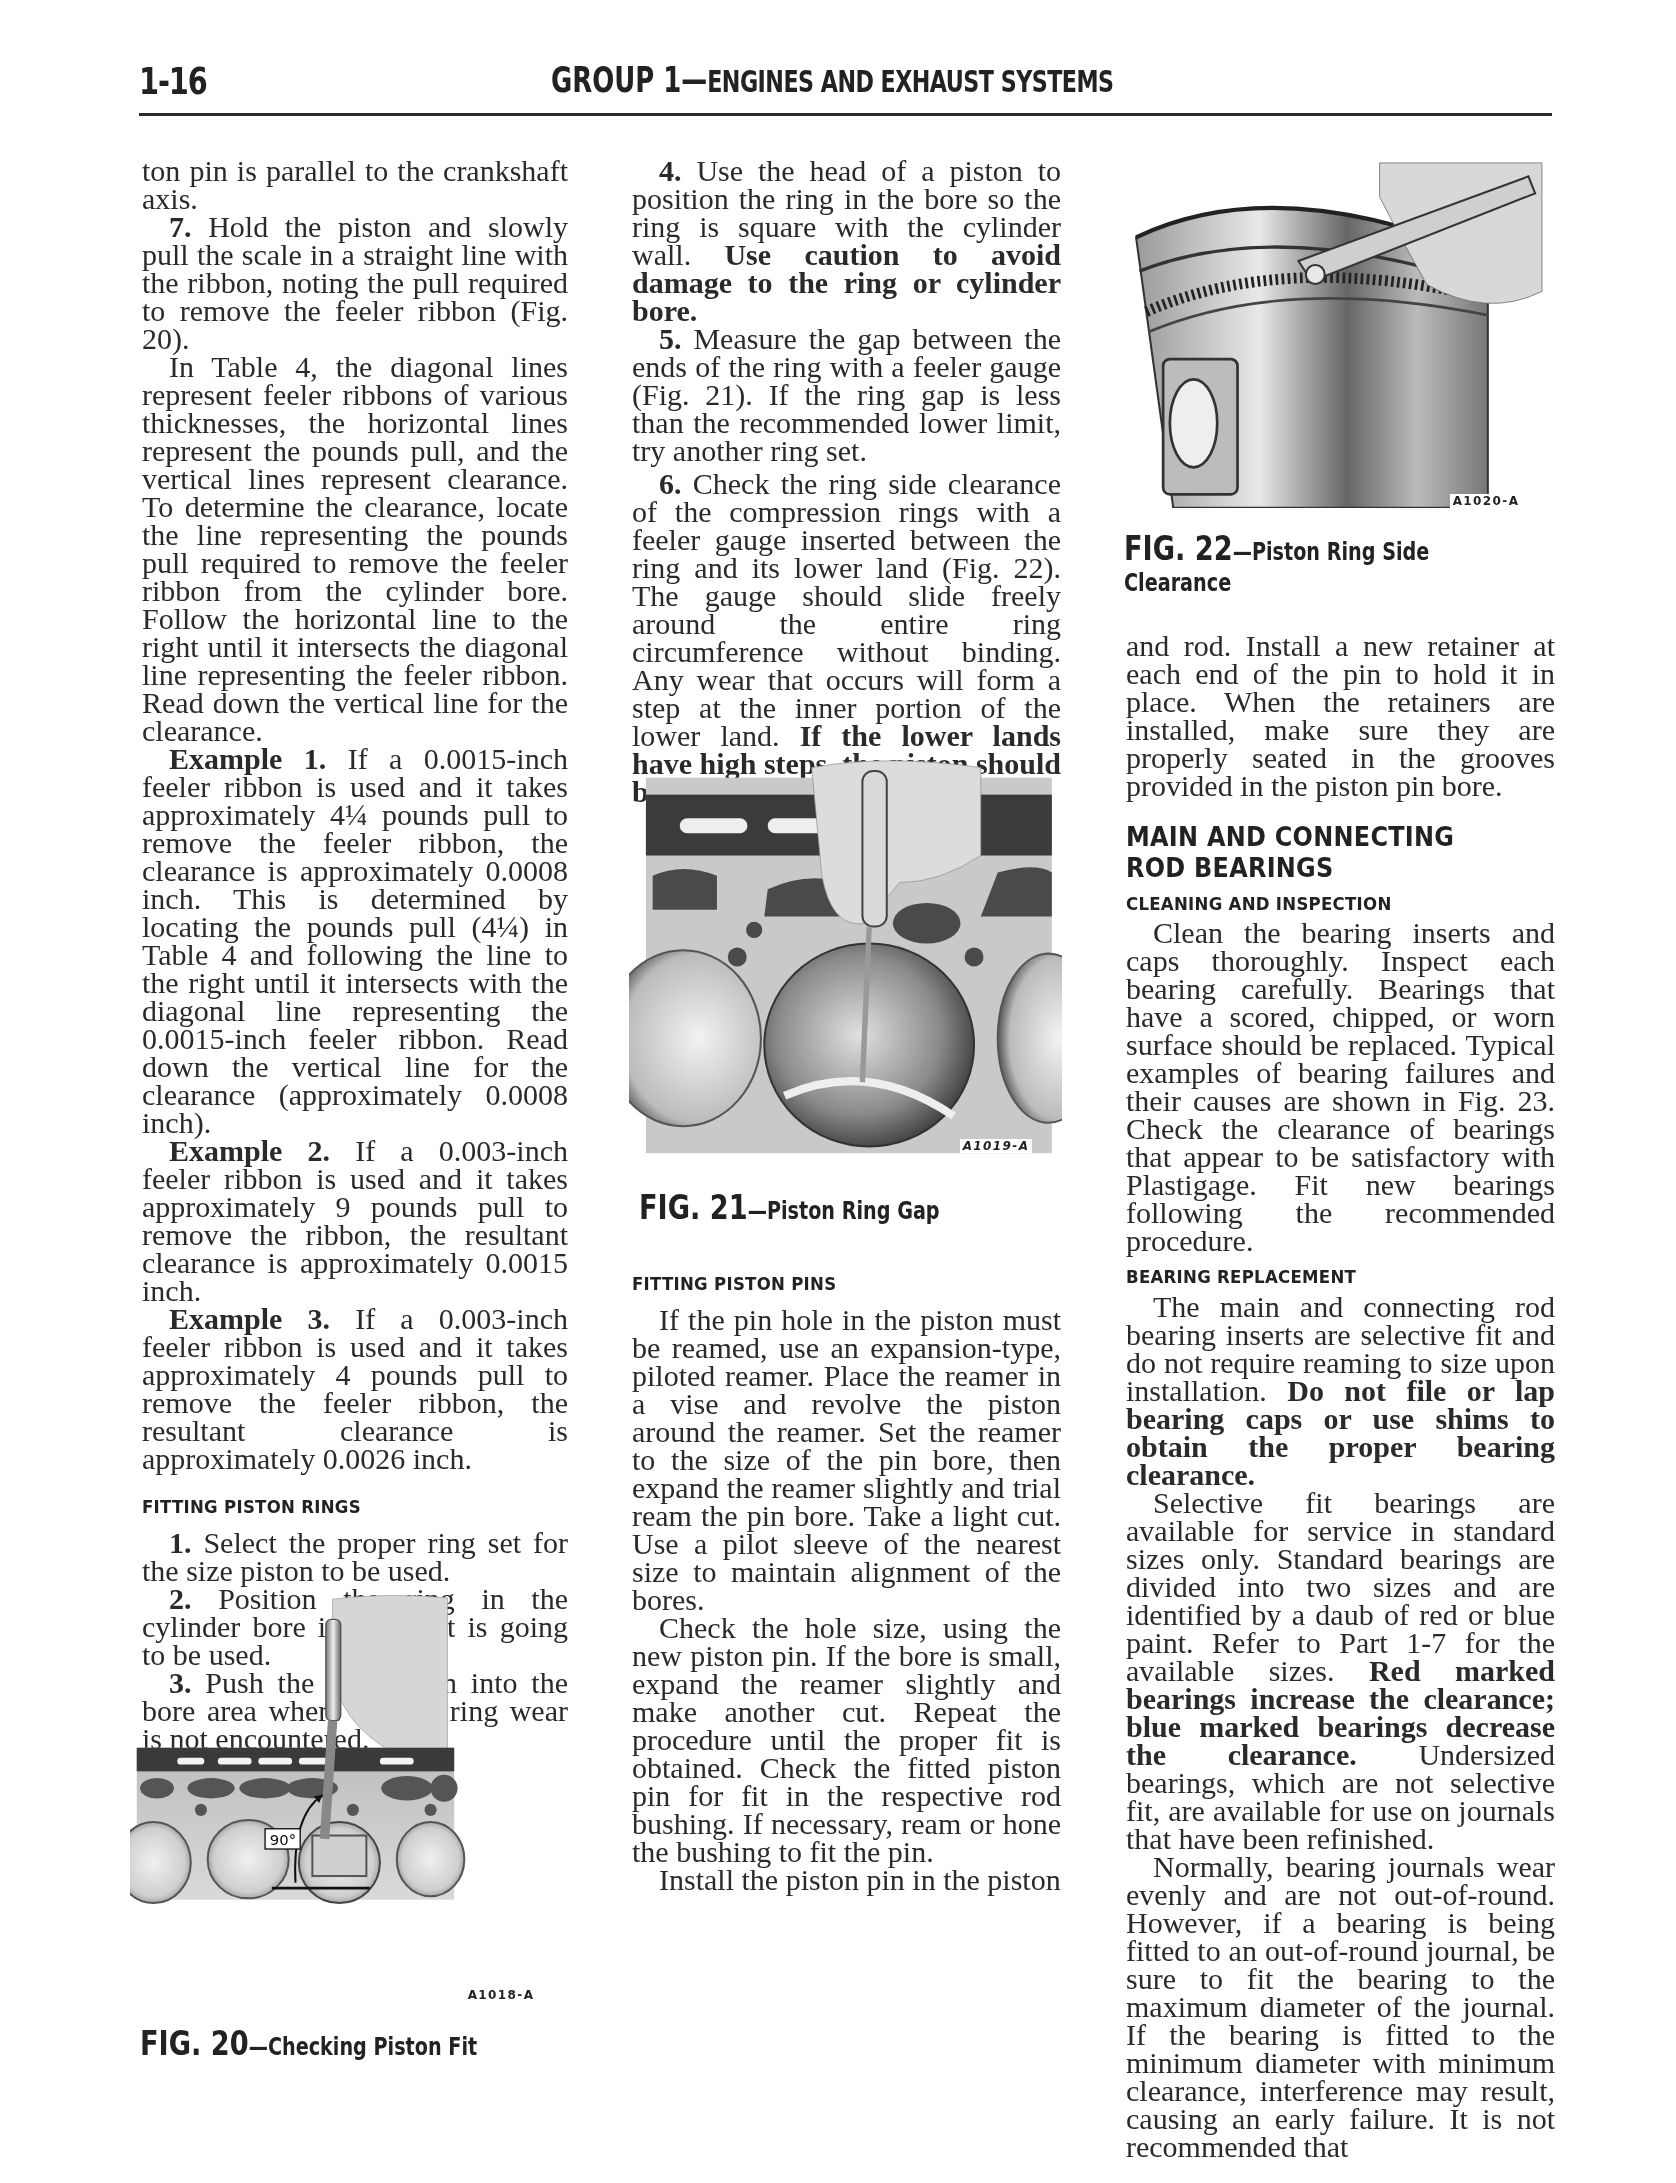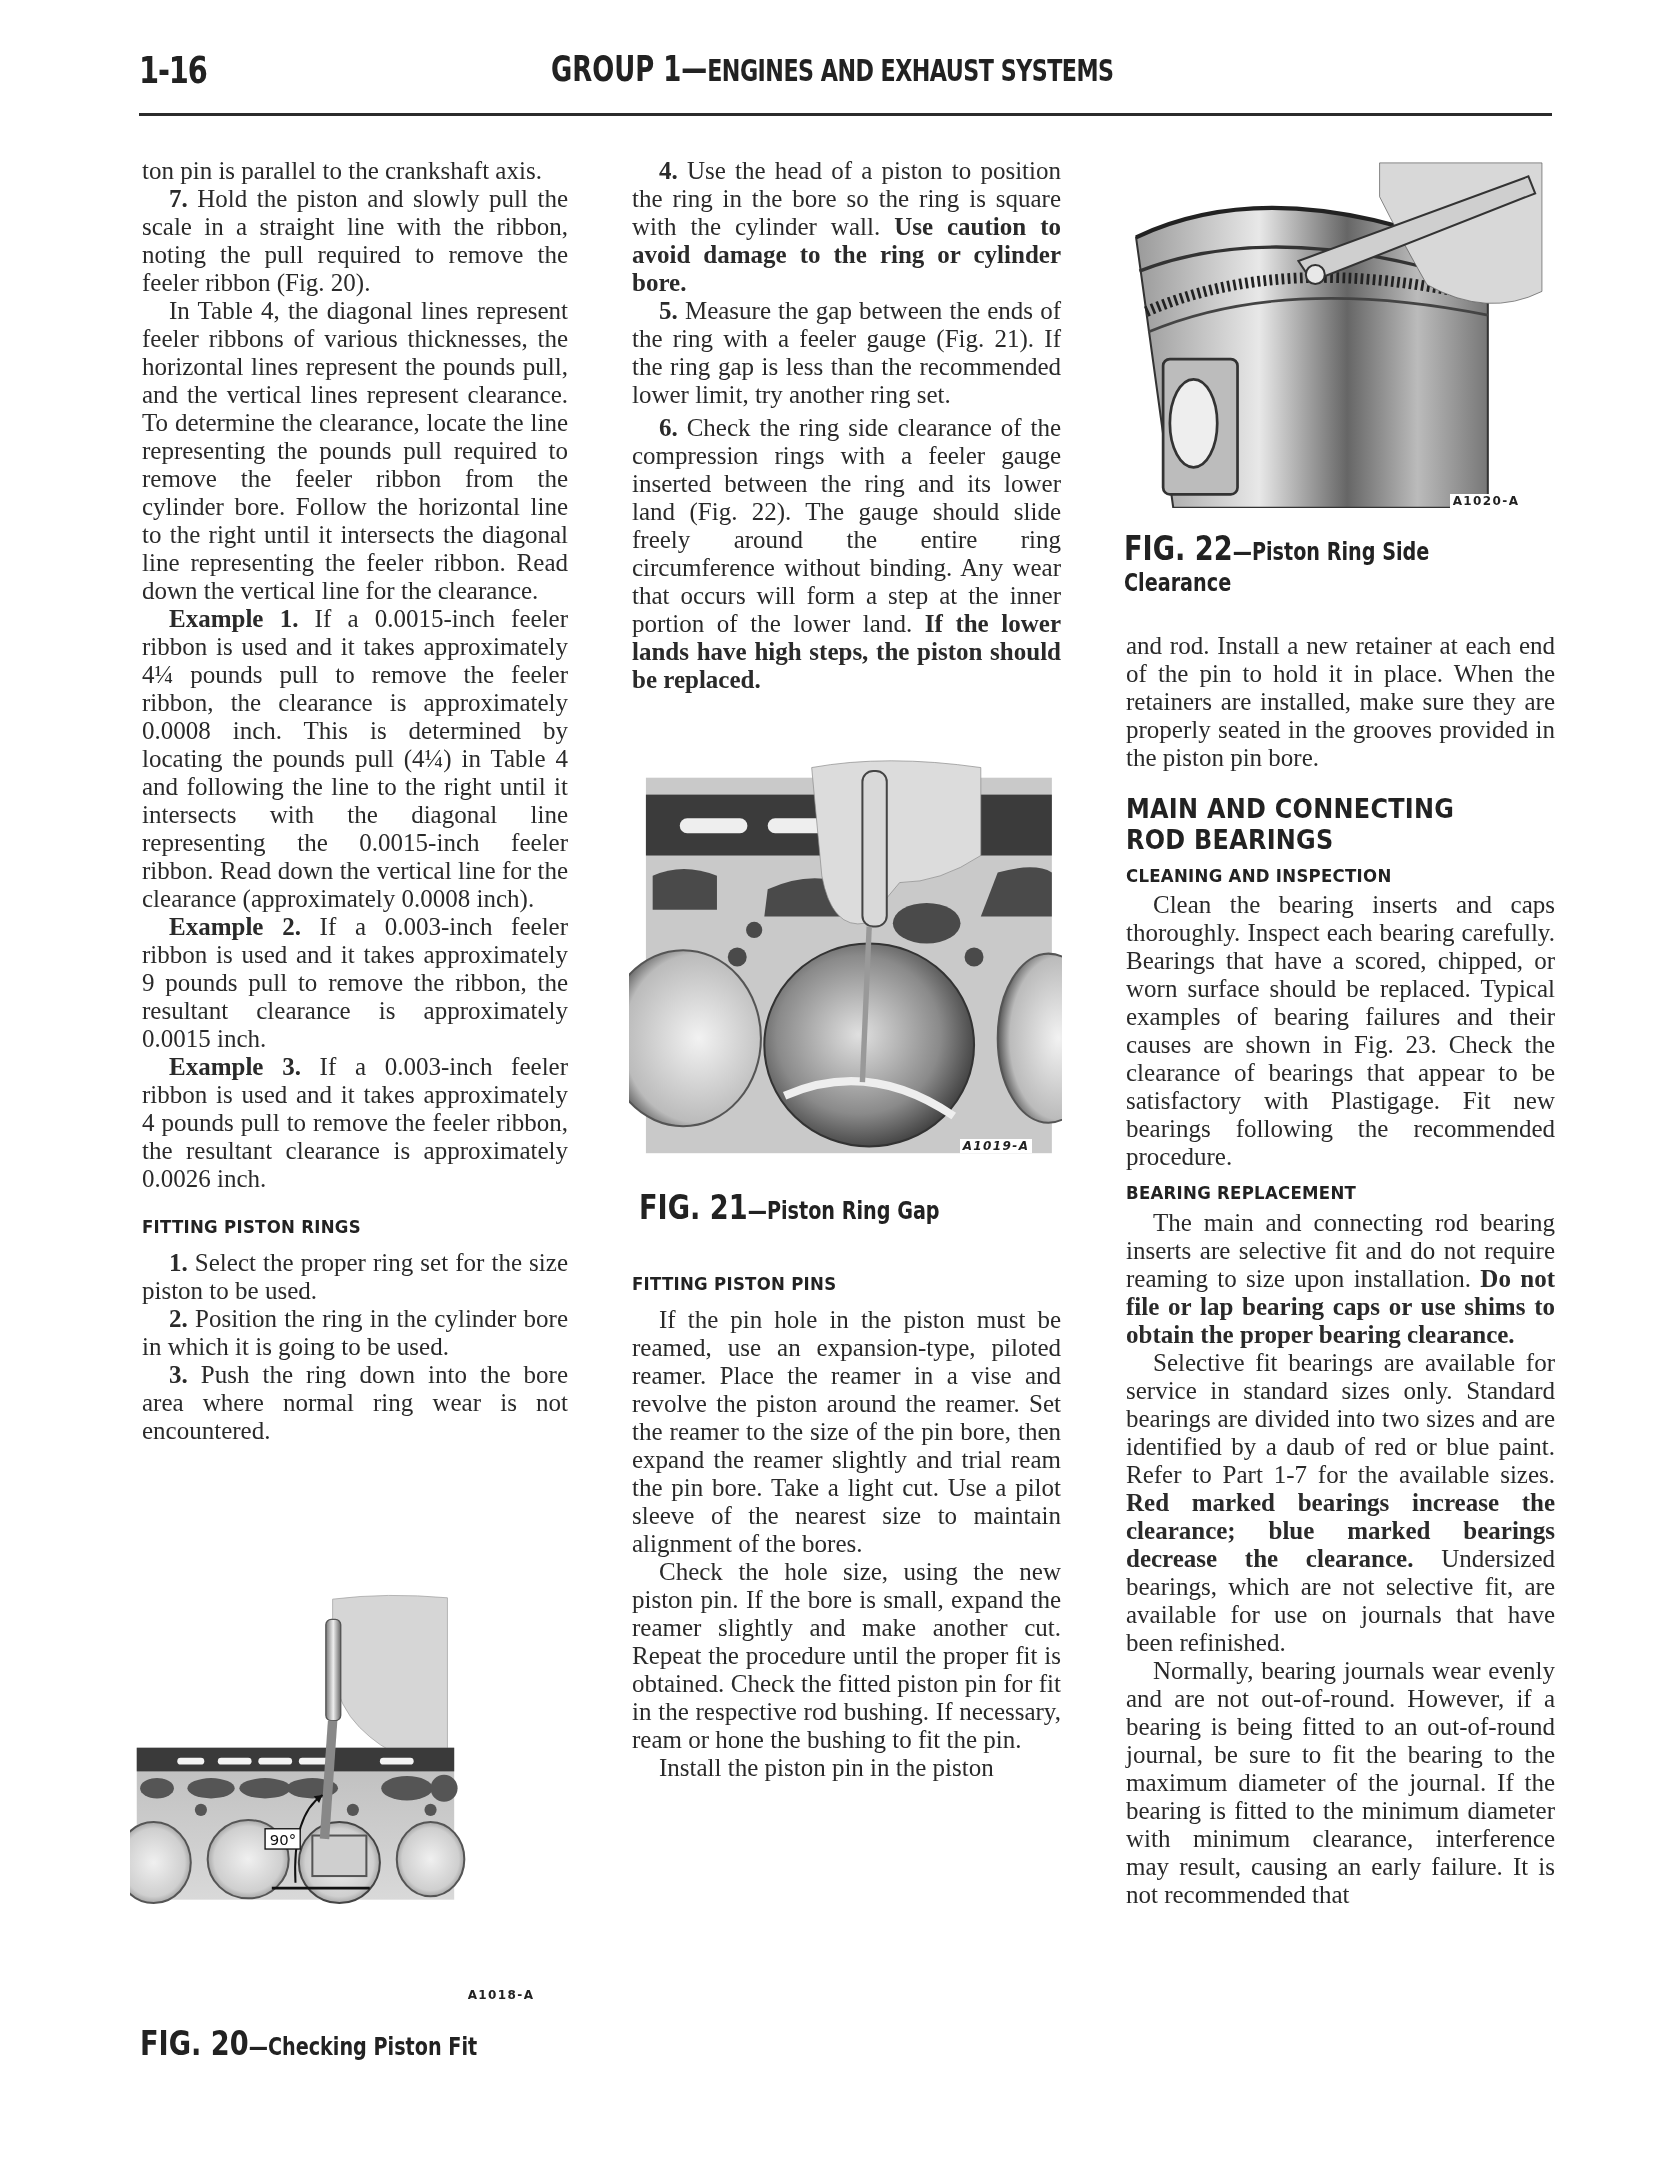--- a/index.html
+++ b/index.html
@@ -1,42 +1,42 @@
 <!DOCTYPE html>
 <html style="font-size:10.8px"><head>
 <meta charset="utf-8">
 <style>
   html, body { margin: 0; padding: 0; background: #ffffff; }
   body {
     width: 1677px; height: 2183px; position: relative; overflow: hidden;
     color: #2a2a2a;
     font-family: "Liberation Serif", "DejaVu Serif", serif;
   }
-  .page-header { position: absolute; left: 139px; top: 49px; width: 1413px; height: 47px; text-decoration: underline; }
+  .page-header { position: absolute; left: 139px; top: 60px; width: 1413px; height: 47px; text-decoration: underline; }
   .page-number {
     position: absolute; left: 0; top: 0;
     font-family: "DejaVu Sans", "Liberation Sans", sans-serif; font-weight: bold;
     font-size: 37px; letter-spacing: -1.4px; color: #222; transform: scaleX(0.78); transform-origin: left top;
   }
   .running-title {
     position: absolute; left: 412px; top: 0;
     font-family: "DejaVu Sans", "Liberation Sans", sans-serif; color: #222;
     font-size: 35px; white-space: nowrap; transform: scaleX(0.74); transform-origin: left top;
   }
   .running-title .strong { font-weight: bold; }
   .running-title .light { font-weight: bold; font-size: 30px; letter-spacing: -0.7px; }
   .header-rule { position: absolute; left: 139px; top: 113px; width: 1413px; height: 3.4px; background: #2b2b2b; }
 
   .col { position: absolute; top: 157px; }
   .col-left { left: 142px; width: 426px; }
   .col-mid { left: 632px; width: 429px; }
   .col-right { left: 1126px; width: 429px; }
 
   p.body {
-    margin: 0; font-size: 25px; line-height: 28px; text-align: justify;
+    margin: 0; font-size: 30px; line-height: 28px; text-align: justify;
     text-indent: 27px; hyphens: none;
   }
   p.body.noindent { text-indent: 0; }
   p.body b { font-weight: bold; }
   .subhead {
     font-family: "DejaVu Sans", "Liberation Sans", sans-serif; font-weight: bold;
     font-size: 18px; letter-spacing: 0.3px; color: #222; margin: 0;
     transform: scaleX(0.92); transform-origin: left top; white-space: nowrap;
   }
   .section-head {

